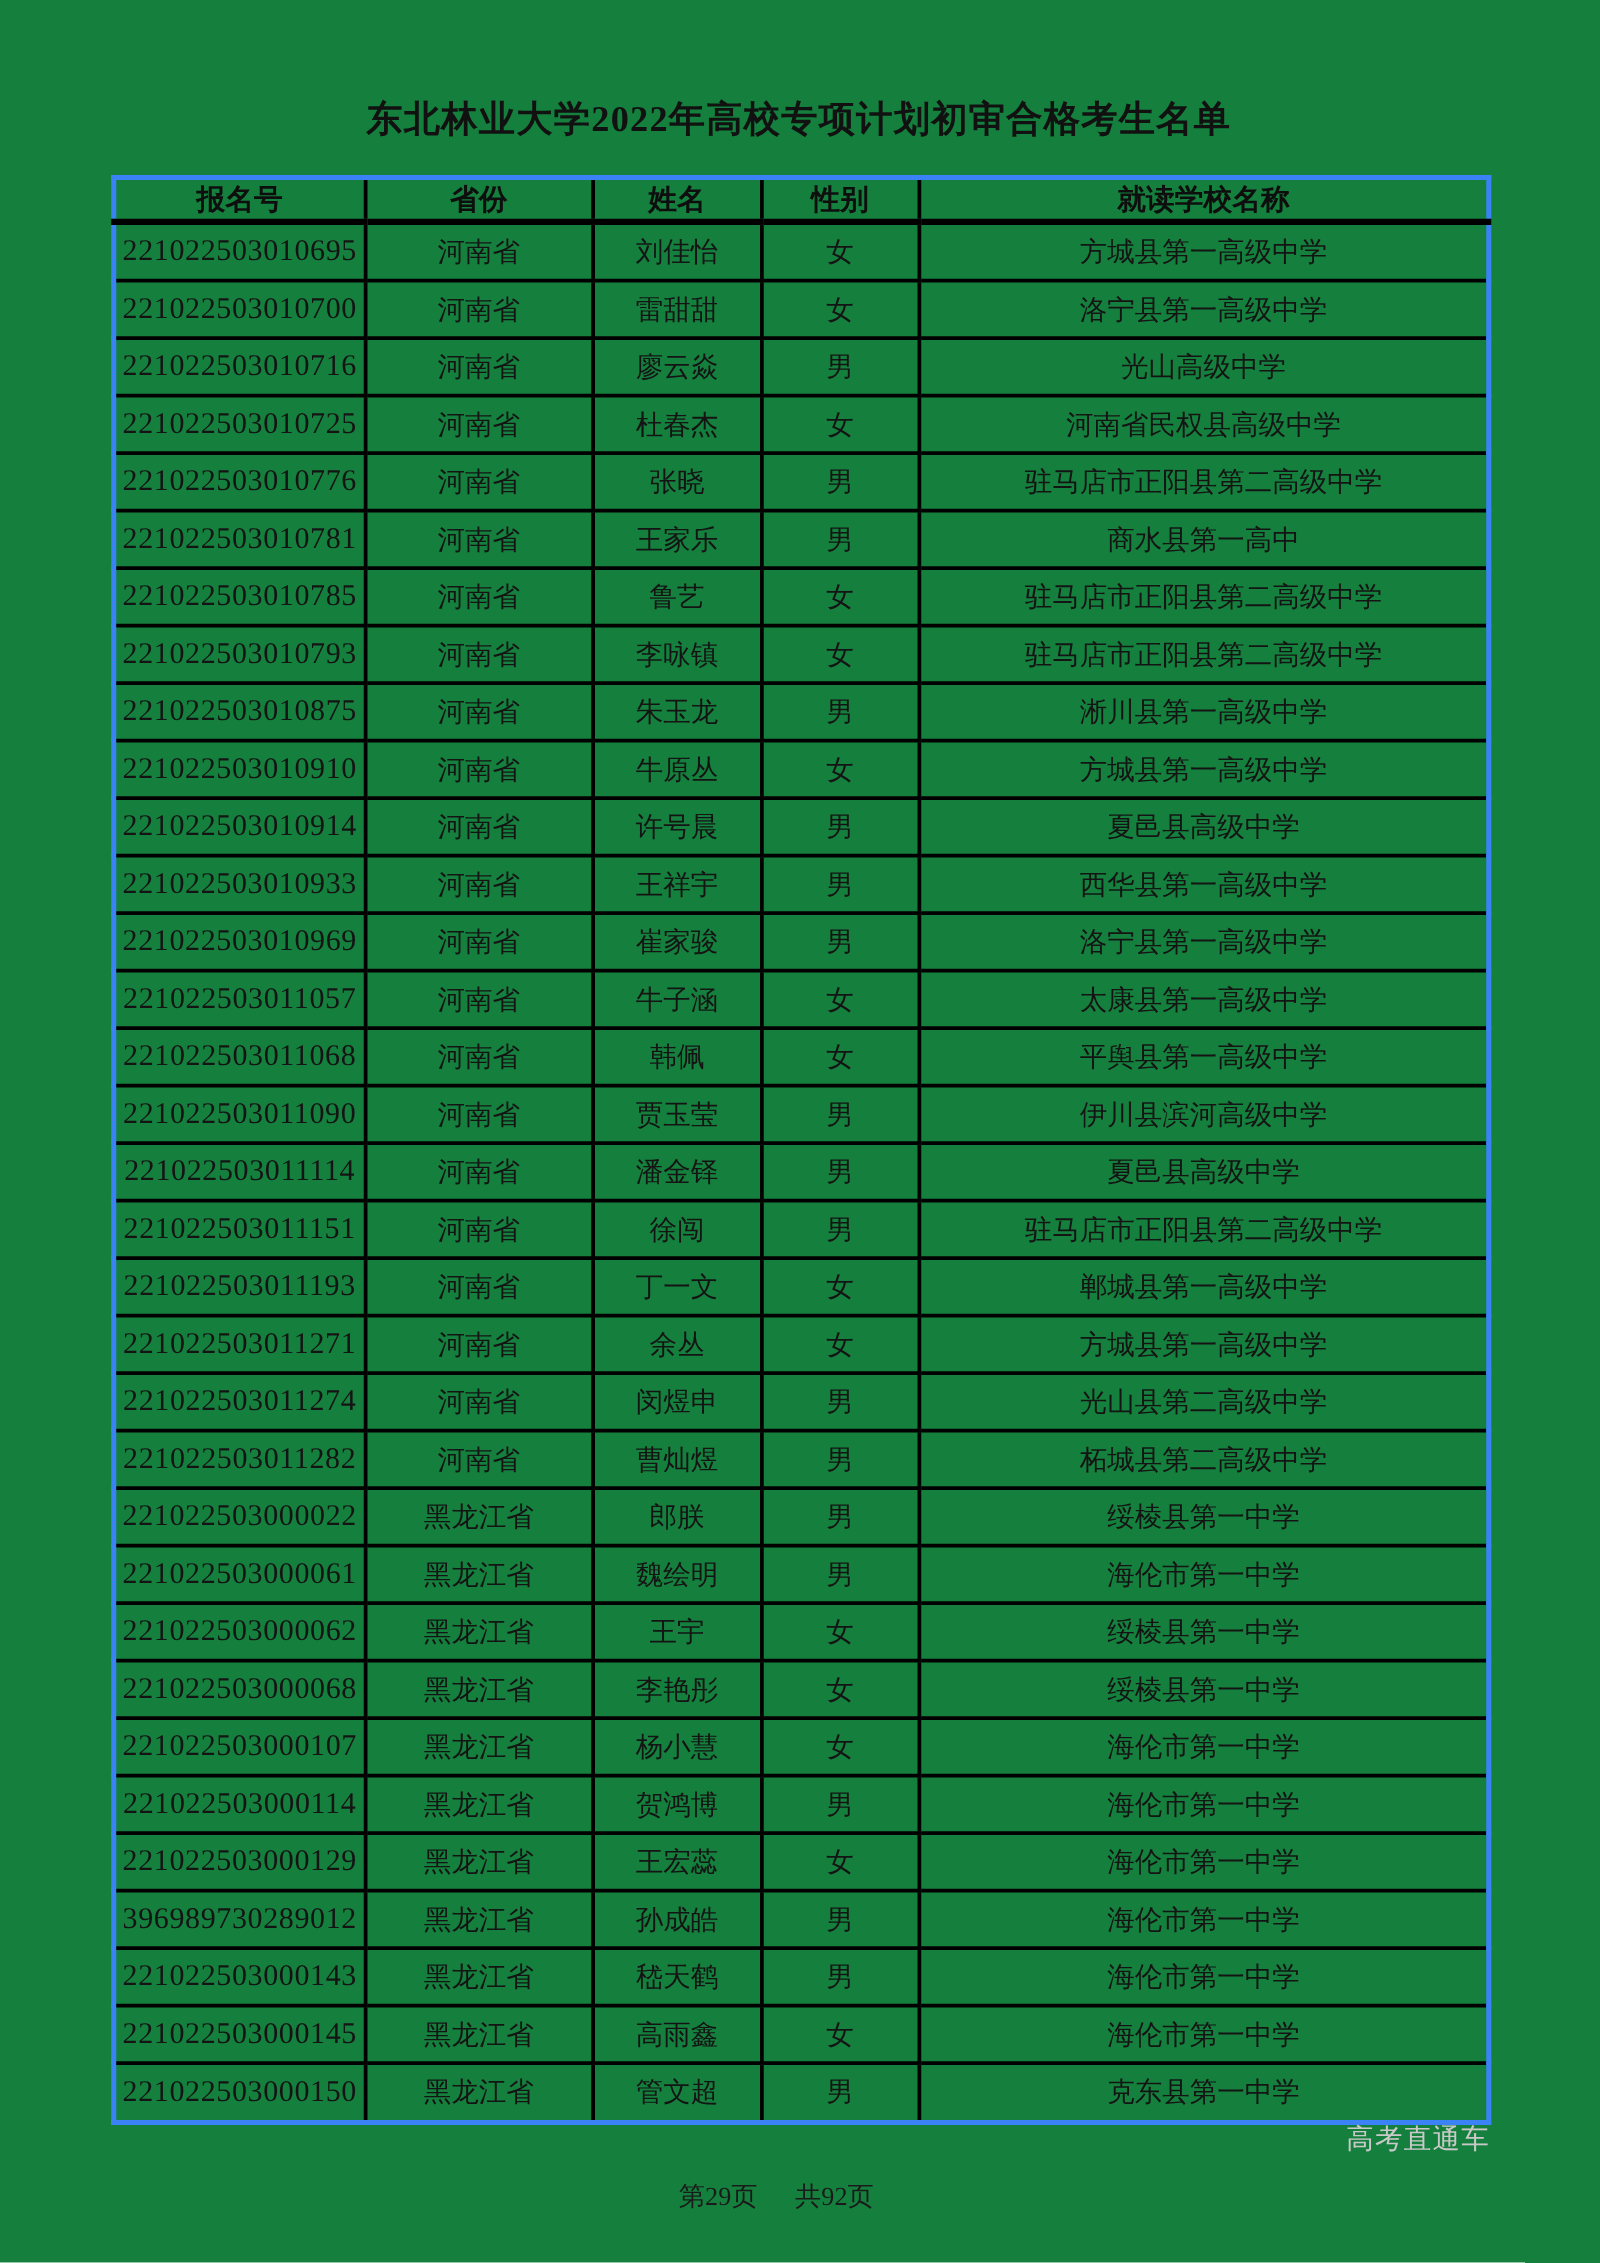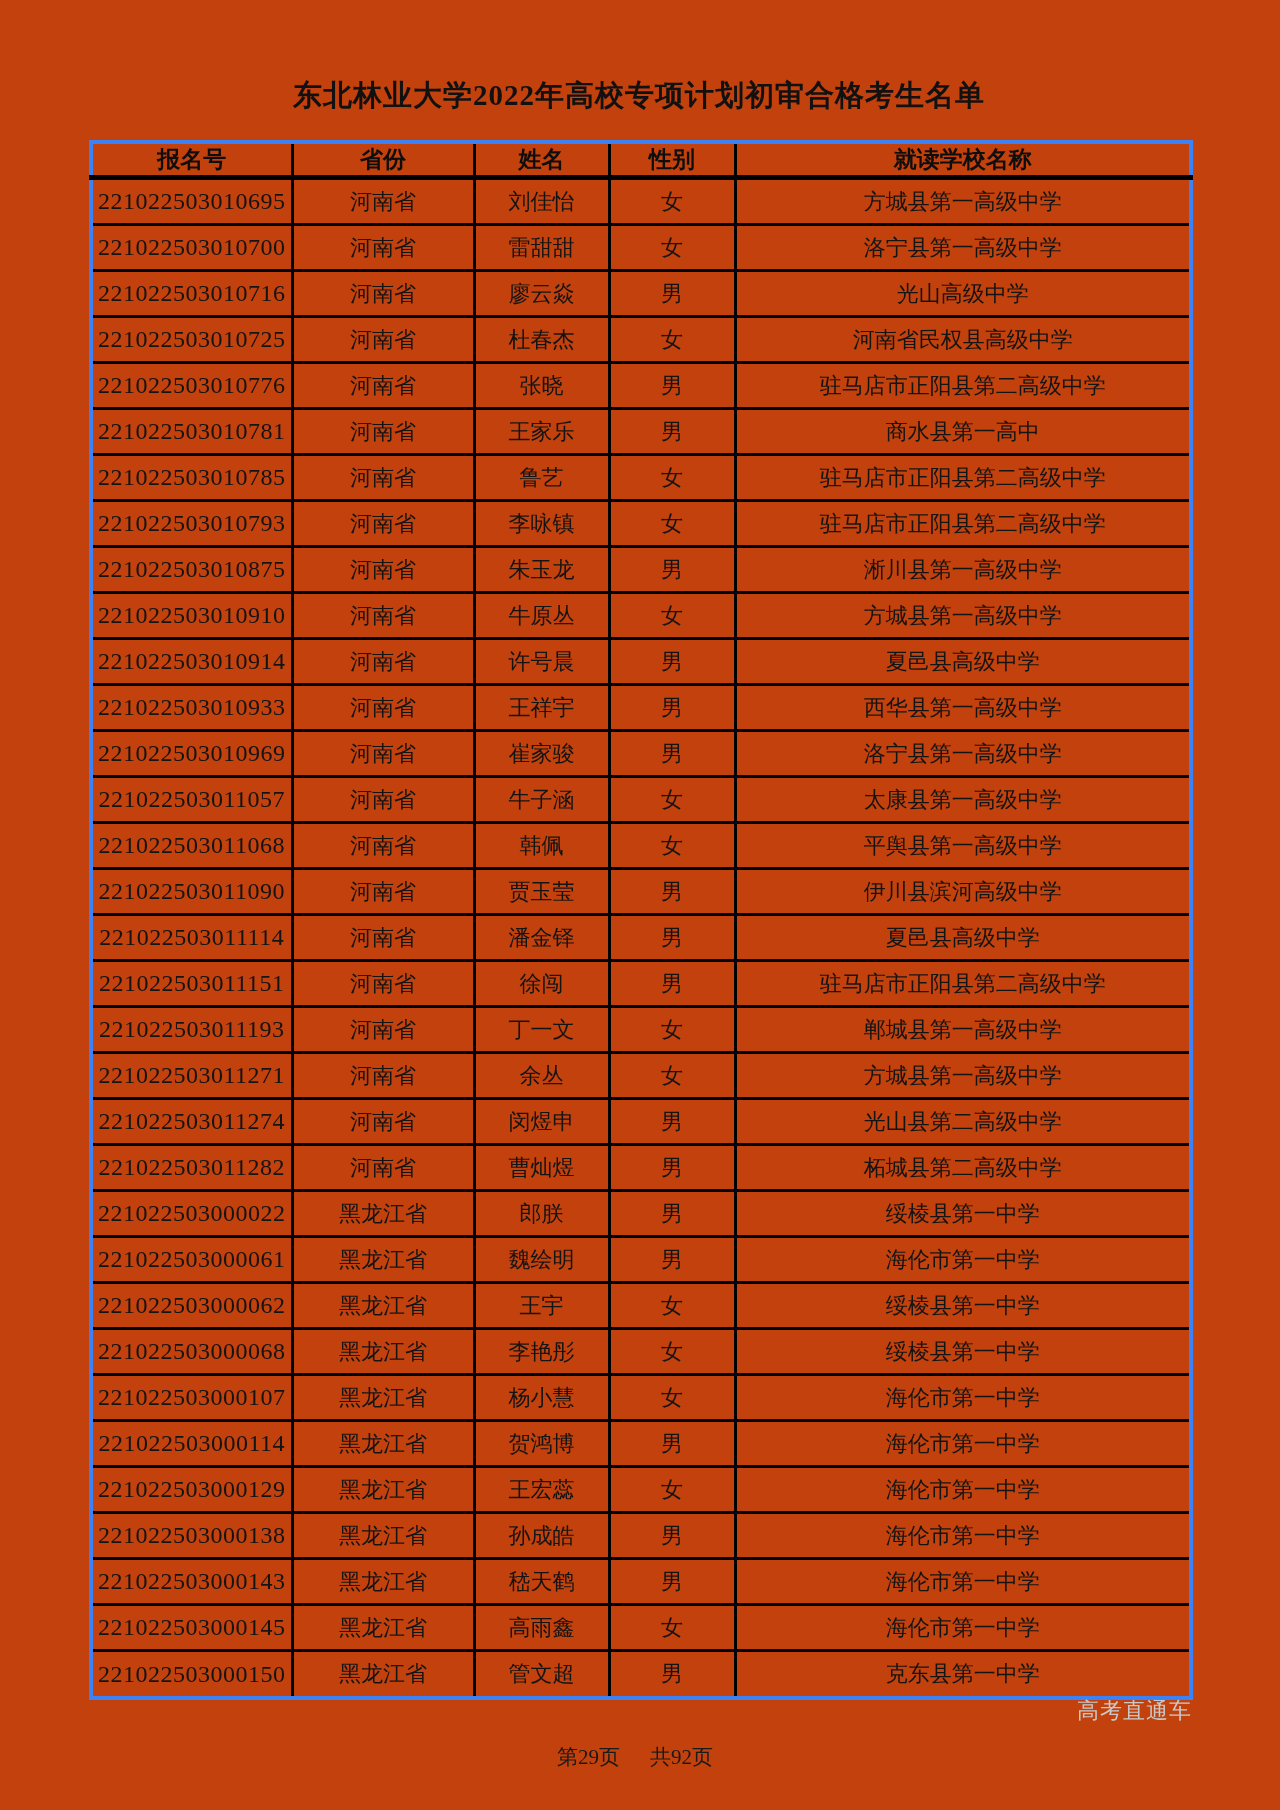--- a/index.html
+++ b/index.html
@@ -4,21 +4,21 @@
 <style>
   html, body {
     margin: 0;
     padding: 0;
     background: #ffffff;
   }
   .page {
     position: relative;
     width: 1280px;
     height: 1810px;
-    background: #c2410c;
+    background: #15803d;
     font-family: "Liberation Serif", "DejaVu Serif", serif;
     color: #141414;
     overflow: hidden;
   }
   .page-title {
     position: absolute;
     top: 76px;
     left: 89px;
     width: 1100px;
     margin: 0;
@@ -61,21 +61,21 @@
     font-size: 22px;
   }
   col.c-reg      { width: 201px; }
   col.c-province { width: 182px; }
   col.c-name     { width: 135px; }
   col.c-gender   { width: 126px; }
   col.c-school   { width: 456px; }
   .footer {
     position: absolute;
     top: 1743px;
-    left: 85px;
+    left: 71px;
     width: 1100px;
     text-align: center;
     font-size: 21px;
     color: #1a1a1a;
   }
   .footer .pg-sep {
     display: inline-block;
     width: 30px;
   }
   .watermark {
@@ -339,21 +339,21 @@
 
     <tr>
       <td class="cell-reg">221022503000129</td>
       <td class="cell-cn">黑龙江省</td>
       <td class="cell-cn">王宏蕊</td>
       <td class="cell-cn">女</td>
       <td class="cell-cn">海伦市第一中学</td>
     </tr>
 
     <tr>
-      <td class="cell-reg">221022503000138</td>
+      <td class="cell-reg">396989730289012</td>
       <td class="cell-cn">黑龙江省</td>
       <td class="cell-cn">孙成皓</td>
       <td class="cell-cn">男</td>
       <td class="cell-cn">海伦市第一中学</td>
     </tr>
 
 
     <tr>
       <td class="cell-reg">221022503000143</td>
       <td class="cell-cn">黑龙江省</td>

